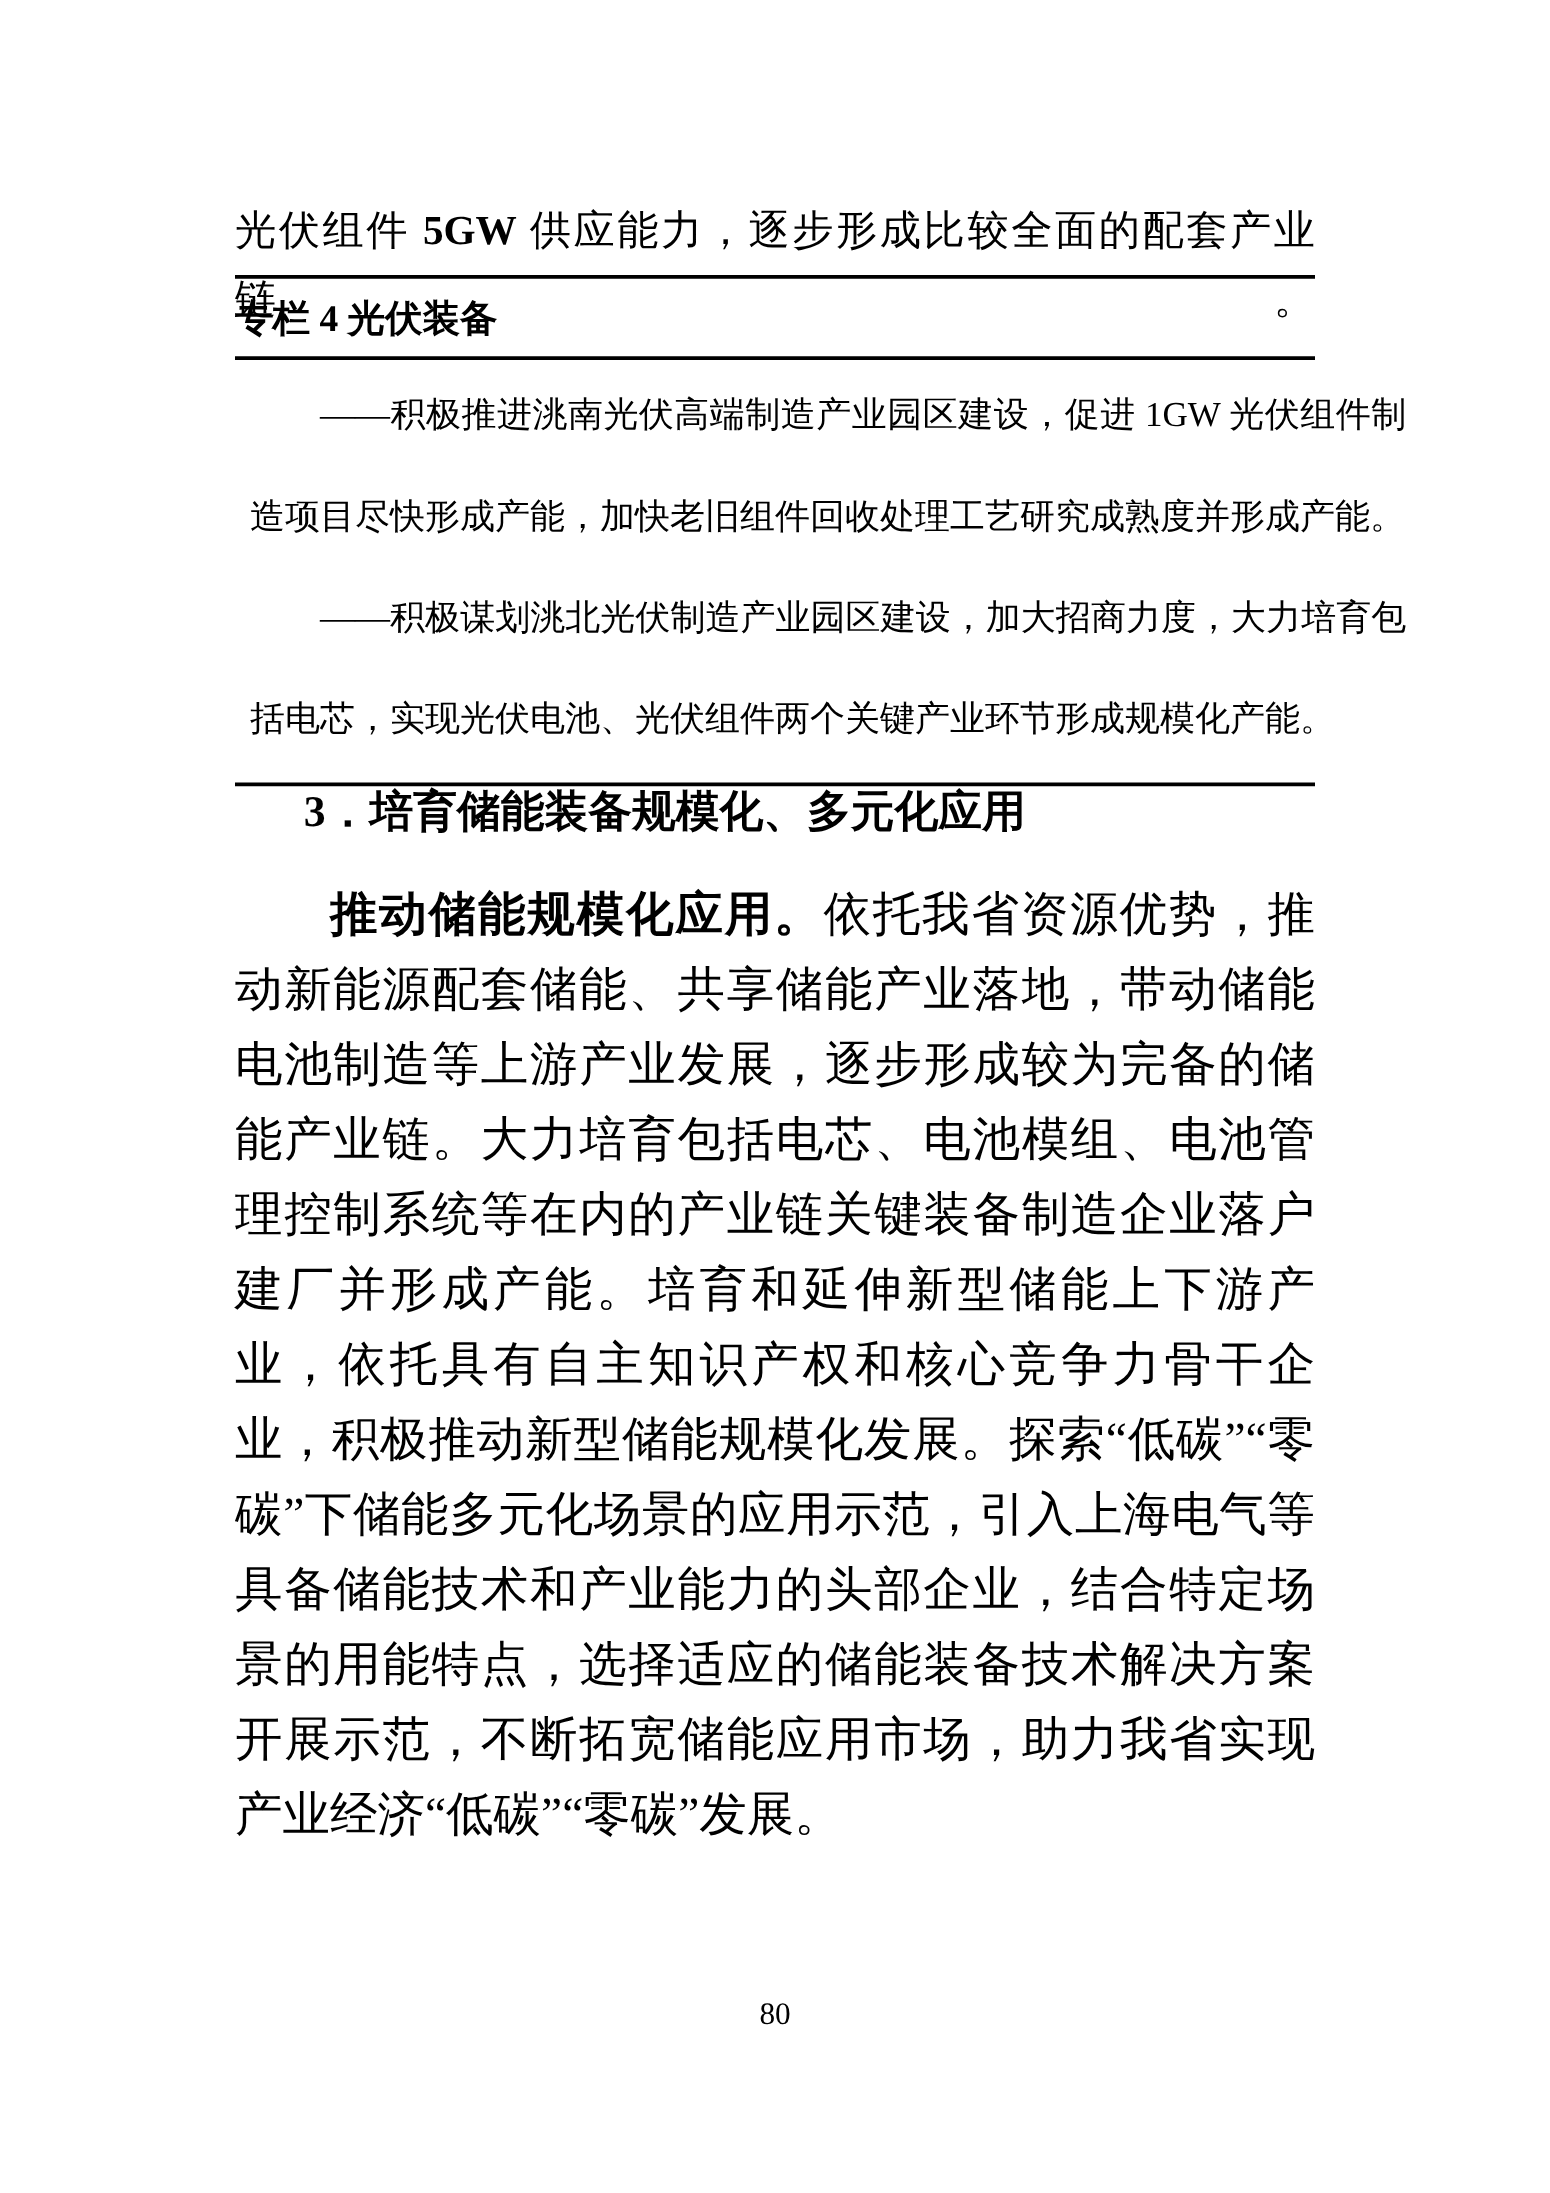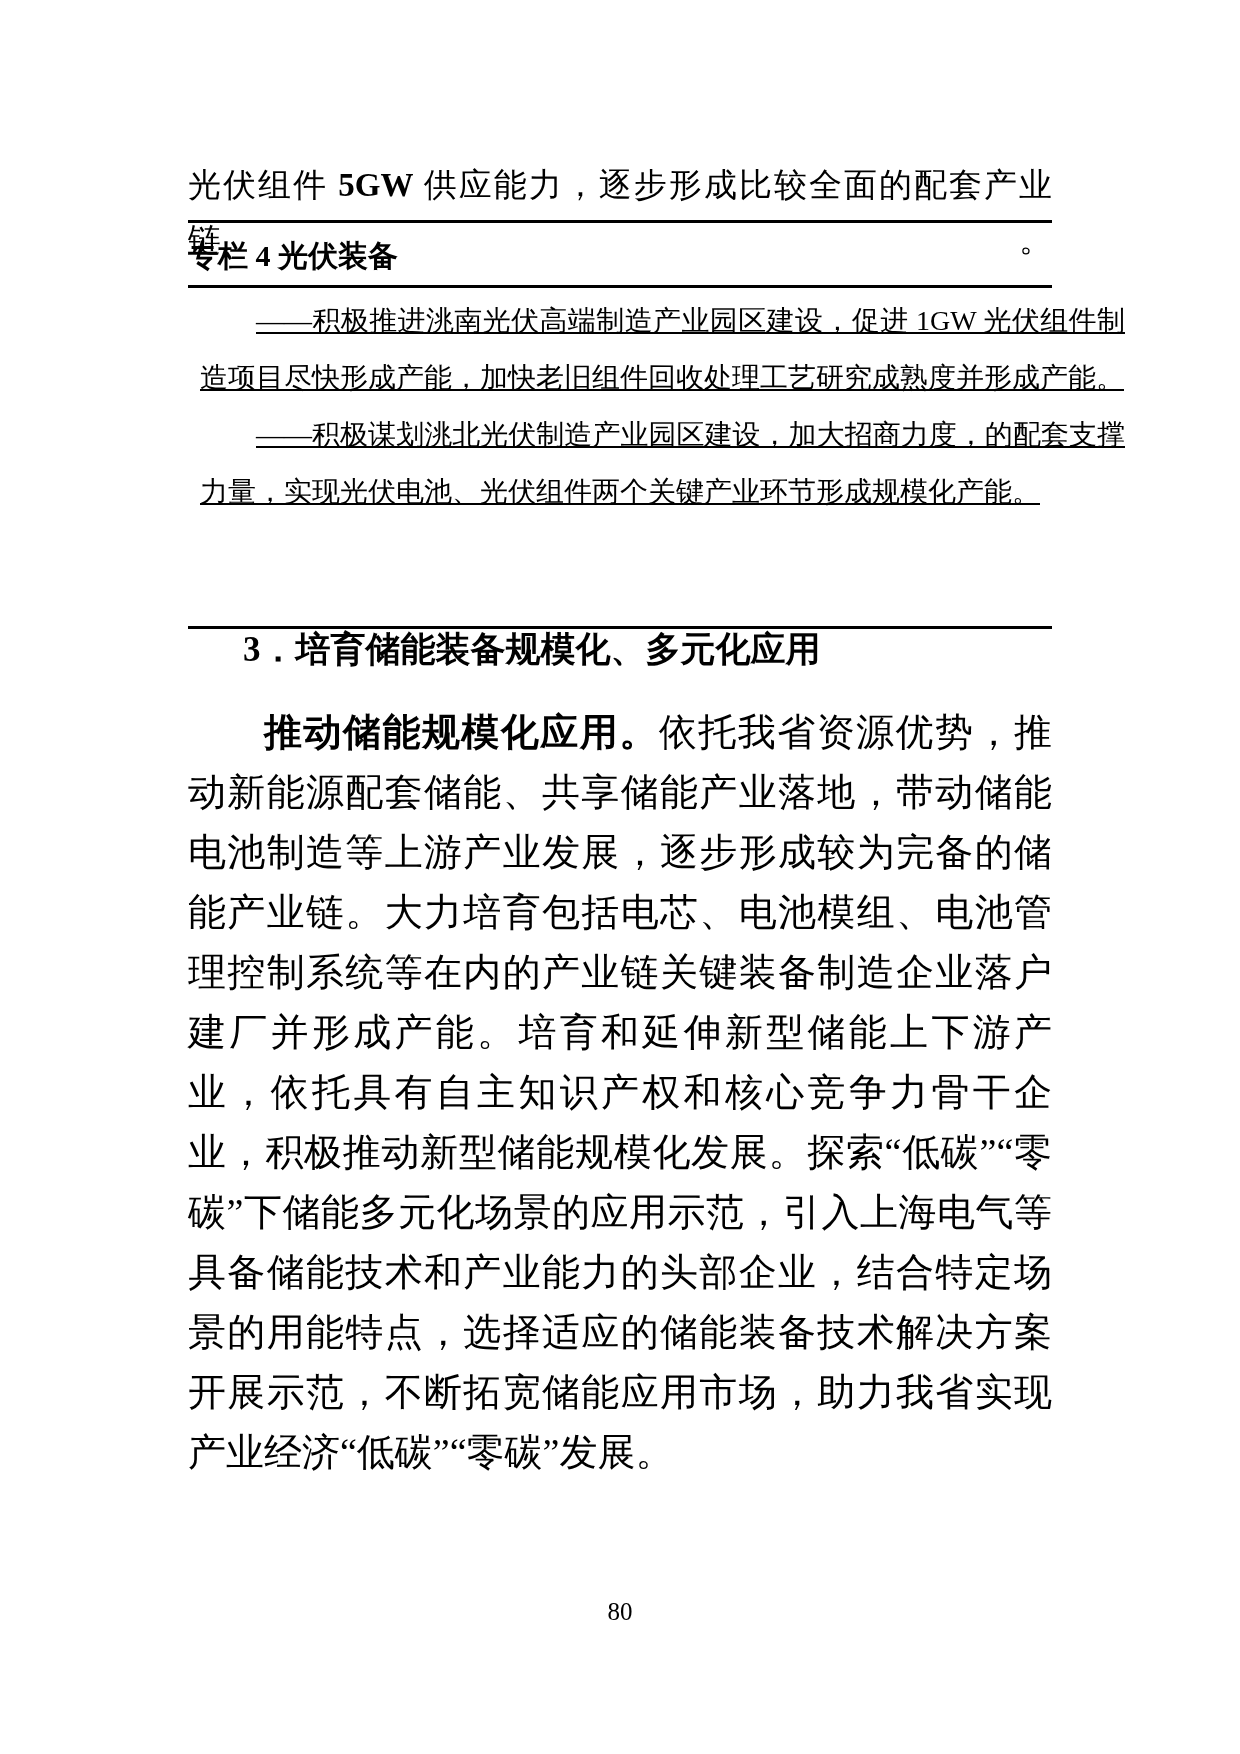--- a/index.html
+++ b/index.html
@@ -37,23 +37,22 @@
     position: absolute;
     left: 188px; top: 233px; width: 864px;
     text-align: left;
     font-size: 30px; font-weight: bold; line-height: 46px;
     margin: 0;
   }
   
   .box-body {
     position: absolute;
     left: 200px; top: 292px; width: 925px;
-    font-size: 28px; line-height: 57px;
+    font-size: 28px; line-height: 81px;
     text-align: justify;
-    text-decoration: underline;
   }
   .box-body p { margin: 0; text-indent: 2em; }
   
   .section-heading {
     position: absolute;
     left: 188px; top: 624px; width: 864px;
     font-size: 35px; font-weight: bold; line-height: 52px;
     text-indent: 55px;
     margin: 0;
   }
@@ -83,21 +82,21 @@
   <p class="intro-line"><span>光伏组件 </span><span class="capacity">5GW</span><span> 供应能力，逐步形成比较全面的配套产业链。</span></p>
 
   <div class="rule rule-top"></div>
 
   <h4 class="box-title">专栏 4 光伏装备</h4>
 
   <div class="rule rule-title"></div>
 
   <div class="box-body">
     <p>——积极推进洮南光伏高端制造产业园区建设，促进 1GW 光伏组件制造项目尽快形成产能，加快老旧组件回收处理工艺研究成熟度并形成产能。</p>
-    <p>——积极谋划洮北光伏制造产业园区建设，加大招商力度，的配套支撑力量，实现光伏电池、光伏组件两个关键产业环节形成规模化产能。</p>
+    <p>——积极谋划洮北光伏制造产业园区建设，加大招商力度，大力培育包括电芯，实现光伏电池、光伏组件两个关键产业环节形成规模化产能。</p>
   </div>
 
   <div class="rule rule-bottom"></div>
 
   <h3 class="section-heading">3．培育储能装备规模化、多元化应用</h3>
 
   <div class="section-body">
     <p><span class="lead">推动储能规模化应用。</span><span>依托我省资源优势，推动新能源配套储能、共享储能产业落地，带动储能电池制造等上游产业发展，逐步形成较为完备的储能产业链。大力培育包括电芯、电池模组、电池管理控制系统等在内的产业链关键装备制造企业落户建厂并形成产能。培育和延伸新型储能上下游产业，依托具有自主知识产权和核心竞争力骨干企业，积极推动新型储能规模化发展。探索“低碳”“零碳”下储能多元化场景的应用示范，引入上海电气等具备储能技术和产业能力的头部企业，结合特定场景的用能特点，选择适应的储能装备技术解决方案开展示范，不断拓宽储能应用市场，助力我省实现产业经济“低碳”“零碳”发展。</span></p>
   </div>
 

